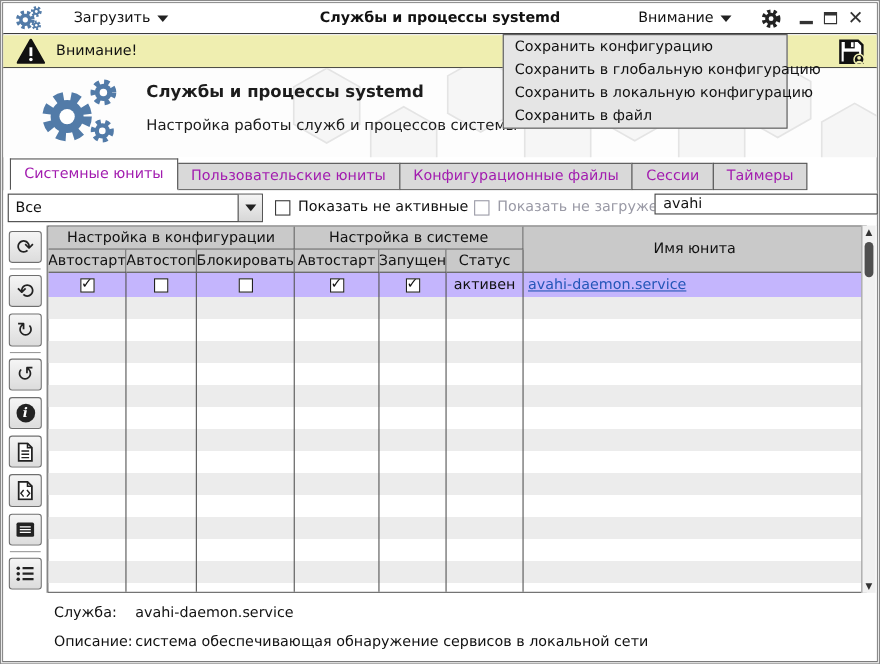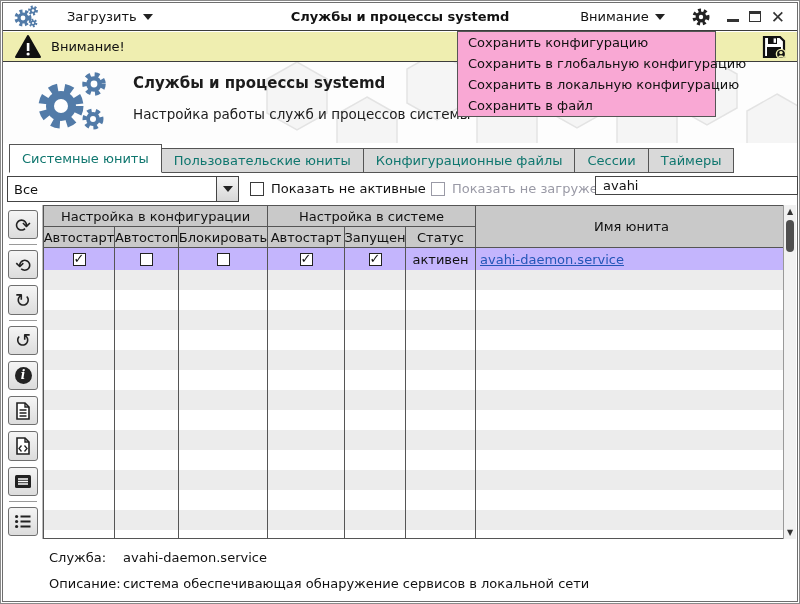--- a/index.html
+++ b/index.html
@@ -26,35 +26,35 @@
   .wc-close { font-size:17px; color:#333; line-height:14px; font-weight:bold; }
 
   
   .warnbar { position:absolute; left:2px; top:31px; right:2px; height:30px; background:#efeeb0;
              border-bottom:1px solid #3c3c3c; display:flex; align-items:center; }
   .warn-icon { margin-left:12px; }
   .warn-text { margin-left:10px; font-size:13px; color:#111; }
   .save-as-icon { margin-left:auto; margin-right:10px; }
 
   
-  .dropdown { position:absolute; left:456px; top:30px; width:259px; background:#f9a8d4;
+  .dropdown { position:absolute; left:456px; top:30px; width:259px; background:#e5e5e5;
               border:1px solid #555; z-index:30; }
   .dropdown .mi { height:21px; line-height:21px; padding-left:10px; font-size:13px; color:#111; white-space:nowrap; }
 
   
   .hero { position:absolute; left:2px; top:61px; right:2px; height:81px; background:#fdfdfd; overflow:hidden; }
   .hex-bg { position:absolute; right:0; top:-10px; height:110px; width:560px; opacity:0.9; }
   .logo { position:absolute; left:28px; top:8px; width:95px; height:66px; }
   .hero-text { position:absolute; left:130px; top:12px; }
   .hero-title { font-size:15px; font-weight:bold; color:#1c1c1c; }
   .hero-sub { font-size:13.5px; color:#1c1c1c; margin-top:14px; }
 
   
   .tabs { position:absolute; left:8px; top:143px; right:2px; height:29px; display:flex; align-items:flex-end; }
-  .tab { font-size:13px; color:#0f766e; padding:0 12px; display:flex; align-items:center;
+  .tab { font-size:13px; color:#a21caf; padding:0 12px; display:flex; align-items:center;
          background:#d9d9d9; border:1px solid #555; height:25px; margin-right:-1px; white-space:nowrap; }
   .tab.active { background:#fff; height:29px; border-bottom:1px solid #fff; position:relative; z-index:2; }
 
   
   .filterrow { position:absolute; left:2px; top:172px; right:2px; height:32px; background:#fff; }
   .combo { position:absolute; left:4px; top:3px; width:232px; height:26px; border:1px solid #444; background:#fff;
            display:flex; align-items:center; }
   .combo-val { flex:1; font-size:13px; padding-left:6px; color:#111; }
   .combo-btn { width:22px; height:100%; border-left:1px solid #444; background:linear-gradient(#f4f4f4,#d7d7d7);
                display:flex; align-items:center; justify-content:center; }

